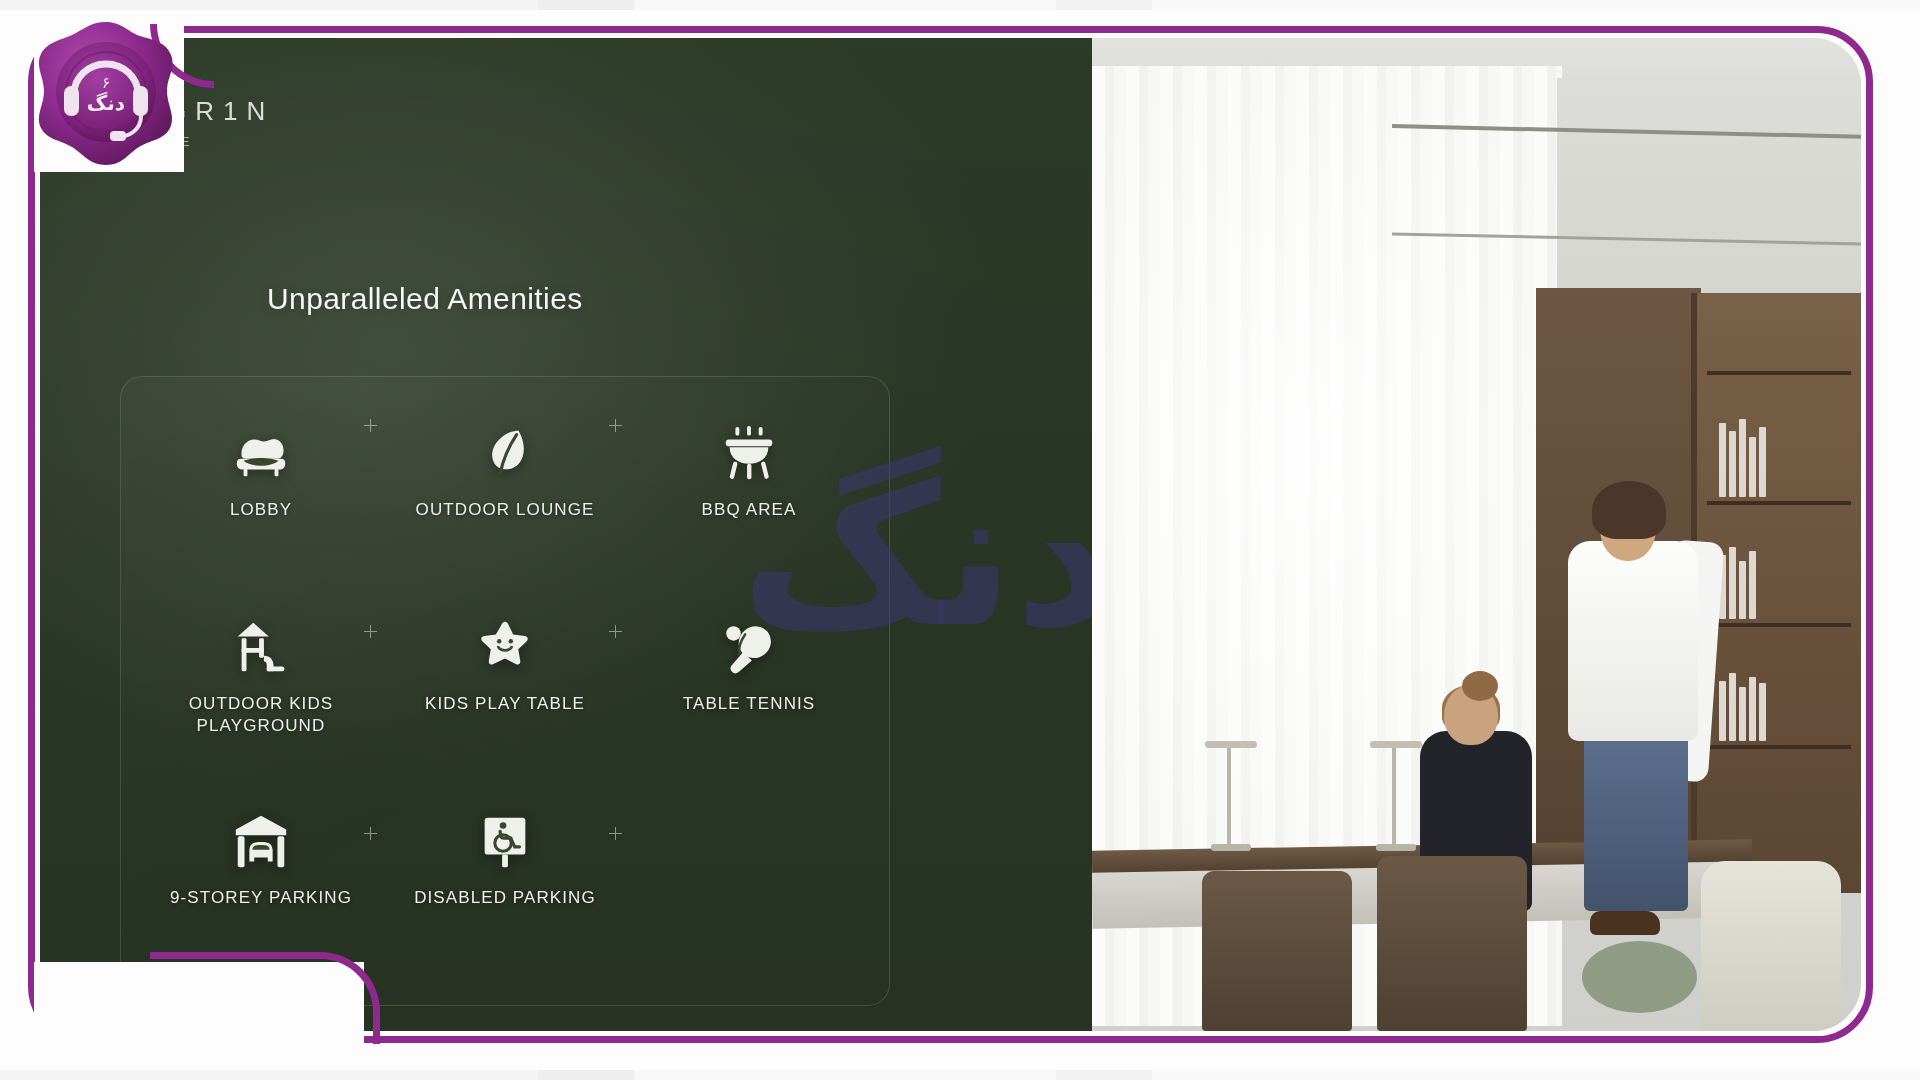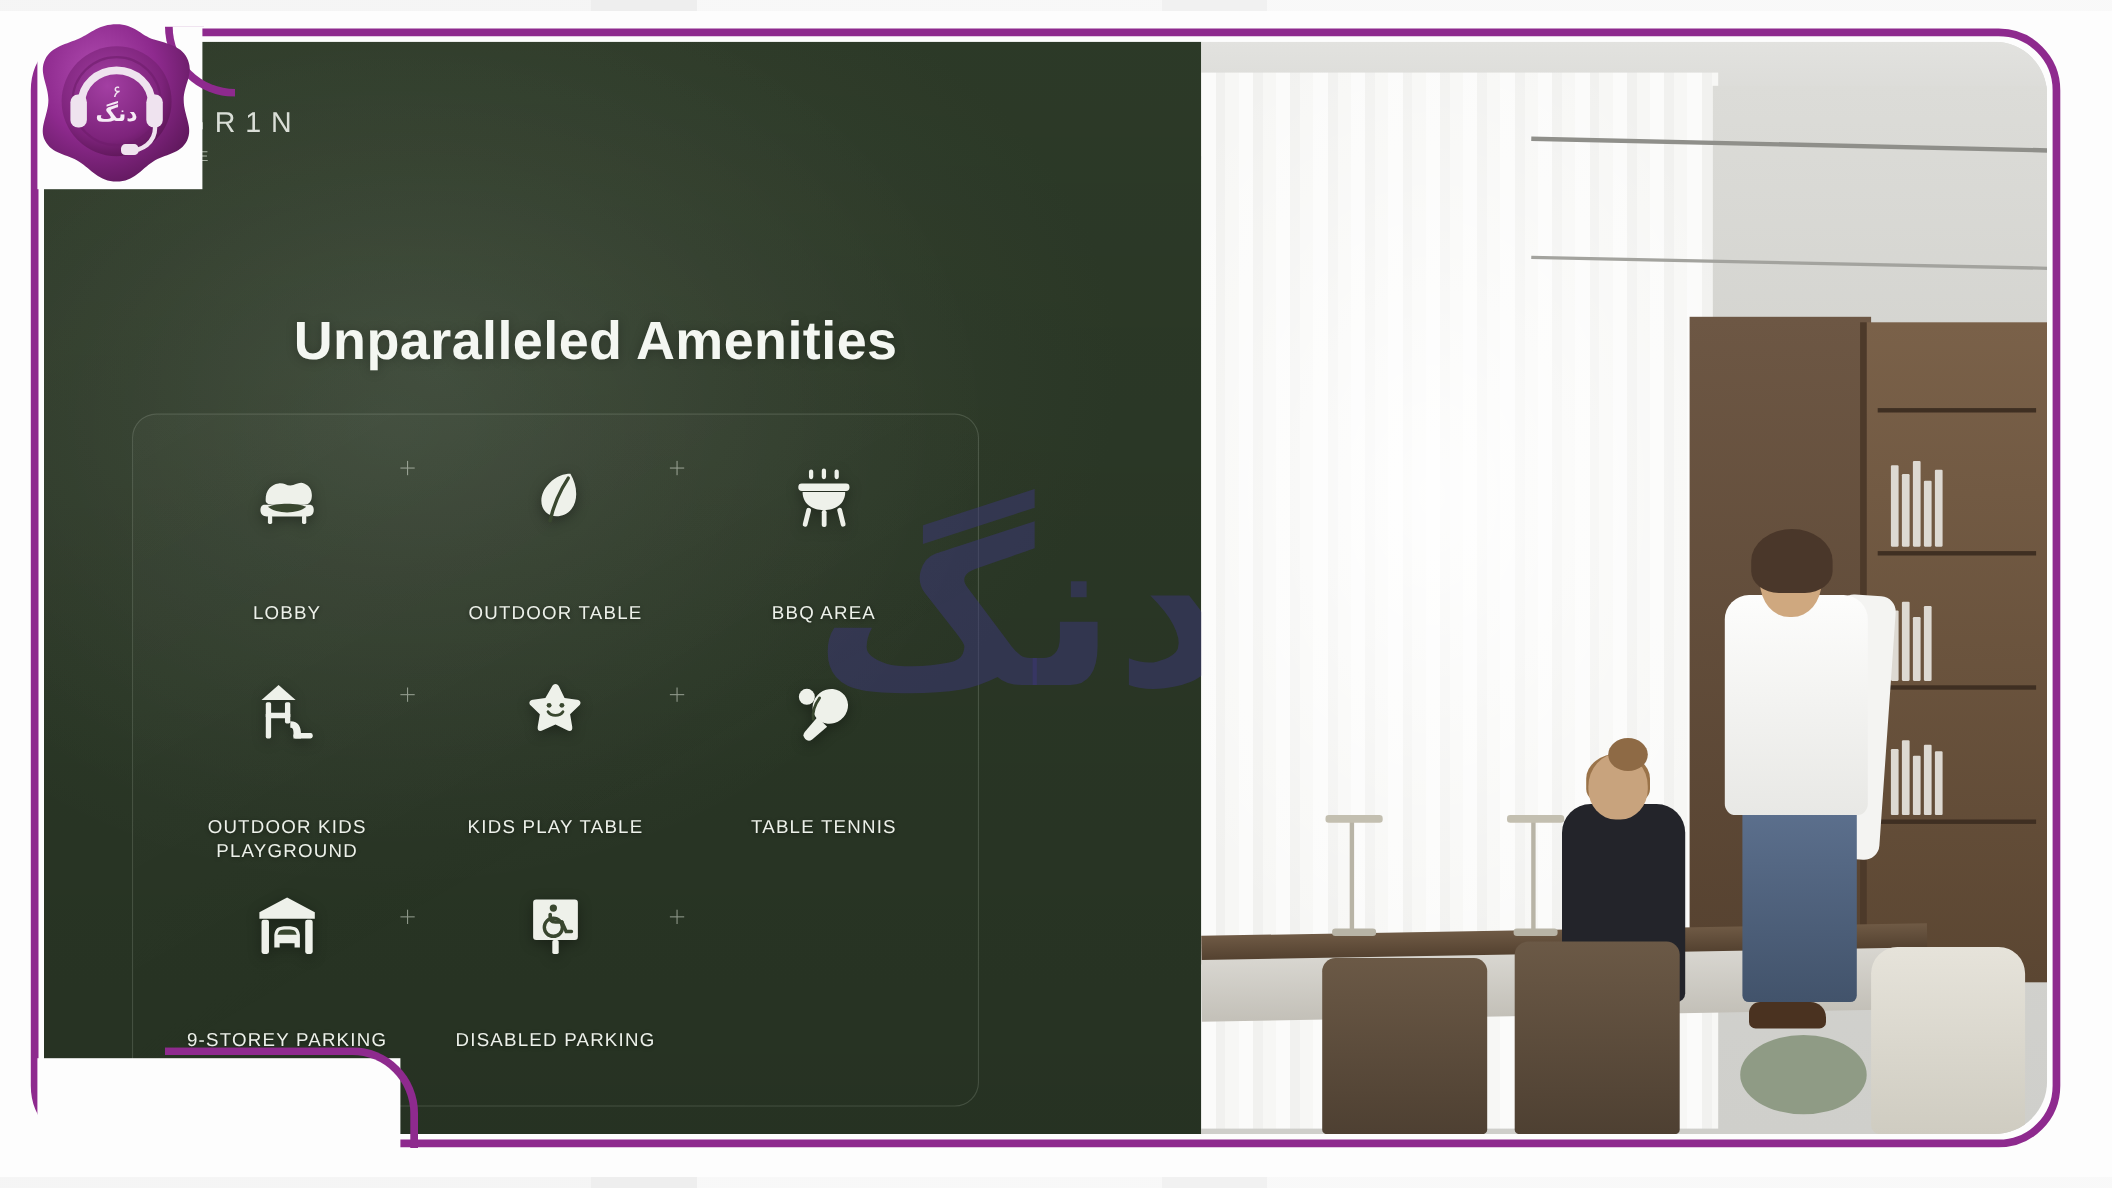--- a/index.html
+++ b/index.html
@@ -93,21 +93,21 @@
   }
   #brand-sub {
     margin-top:7px;
     font-size:13px; letter-spacing:6px; color:#c6cfc2; opacity:.78;
     white-space:nowrap;
   }
 
   
   #headline {
     position:absolute; left:227px; top:244px; z-index:4;
-    font-size:49px; font-weight:700; color:#f4f7f2;
+    font-size:30px; font-weight:400; color:#f4f7f2;
     letter-spacing:.4px; white-space:nowrap;
     text-shadow:0 1px 10px rgba(0,0,0,.25);
     text-align:right;
   }
 
   
   #amenity-card {
     position:absolute; left:80px; top:338px;
     width:770px; height:630px; z-index:4;
     border:1px solid rgba(215,228,210,.17);
@@ -119,21 +119,20 @@
     display:grid;
     grid-template-columns:repeat(3,1fr);
     grid-template-rows:repeat(3,1fr);
     padding:28px 18px 18px 18px;
   }
   .amenity {
     position:relative;
     display:flex; flex-direction:column;
     align-items:center; justify-content:flex-start;
     padding-top:18px;
-    gap:48px;
   }
   .amenity .ico {
     width:62px; height:62px;
     display:flex; align-items:center; justify-content:center;
     filter:drop-shadow(0 3px 6px rgba(0,0,0,.35));
     margin-bottom:14px;
   }
   .amenity .ico svg { width:100%; height:100%; display:block; }
   .amenity .lbl {
     font-size:17px; letter-spacing:1.1px;
@@ -311,21 +310,21 @@
 
           <div class="amenity">
             <span class="ico">
               <svg viewBox="0 0 64 64">
                   <g fill="#eef1ea">
                 <path d="M46 8c6 10 8 24 1 33-6 8-18 9-24 3-7-7-5-19 3-27C33 10 40 8 46 8z"></path>
                 <path d="M44 12c-8 12-14 26-17 40" stroke="#39472f" stroke-width="3.2" fill="none" stroke-linecap="round"></path>
               </g>
                 </svg>
             </span>
-            <span class="lbl">OUTDOOR TABLE</span>
+            <span class="lbl">OUTDOOR LOUNGE</span>
           </div>
 
           <div class="amenity">
             <span class="ico">
               <svg viewBox="0 0 64 64">
                   <g fill="#eef1ea">
                 <rect x="18" y="4" width="4" height="9" rx="2"></rect>
                 <rect x="30" y="3" width="4" height="10" rx="2"></rect>
                 <rect x="42" y="4" width="4" height="9" rx="2"></rect>
                 <rect x="8" y="17" width="48" height="7" rx="3.2"></rect>

